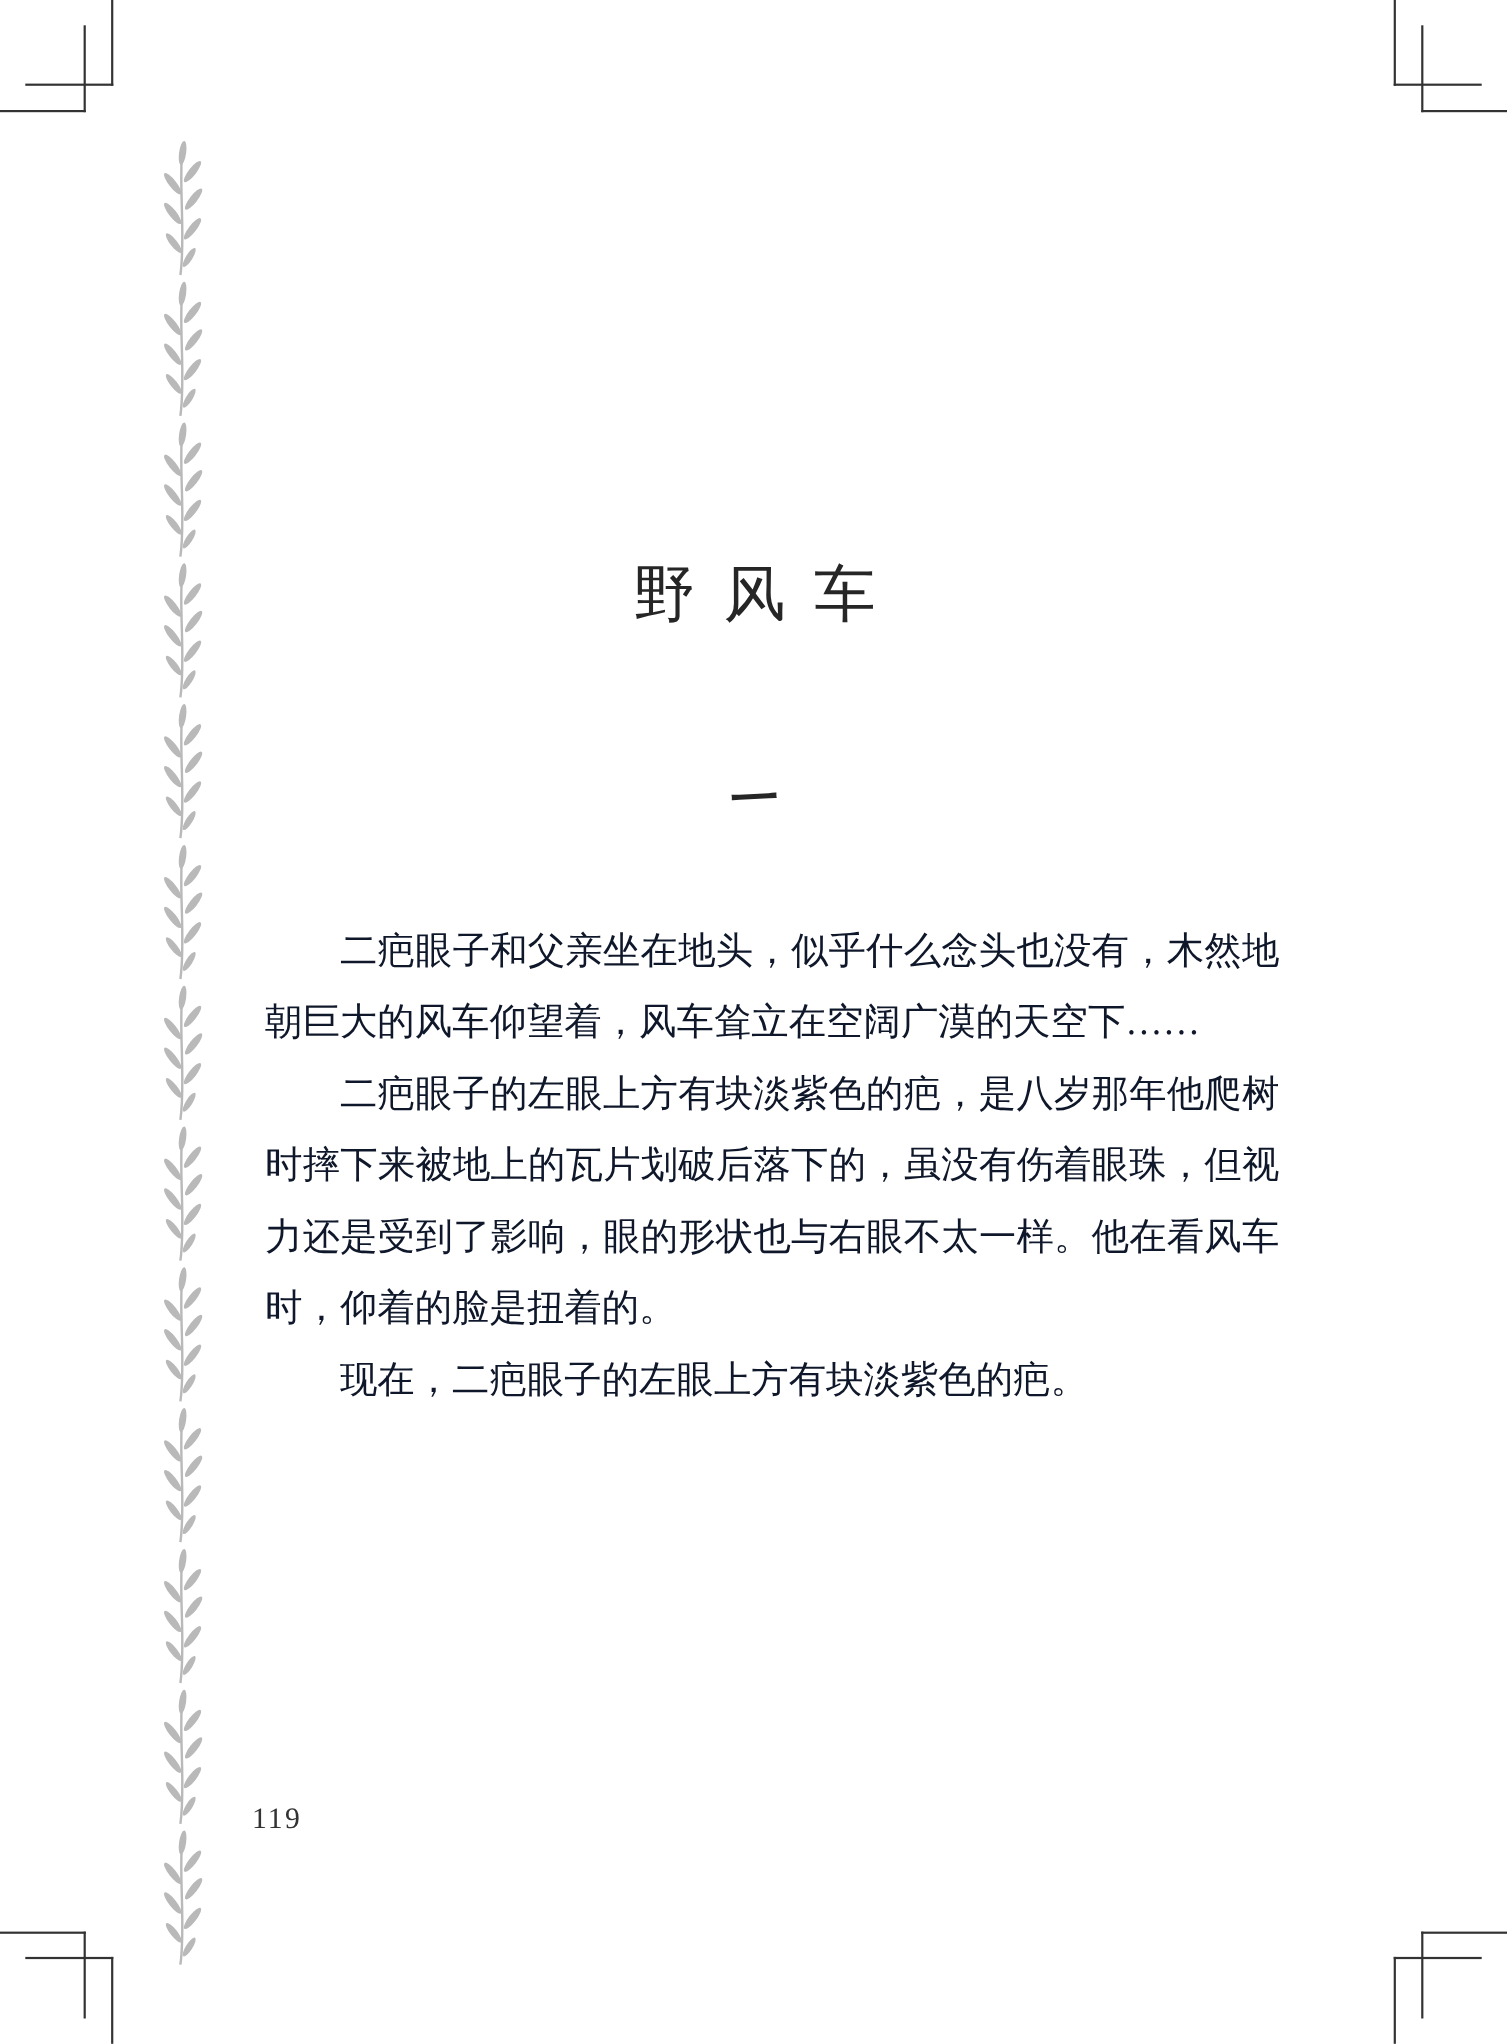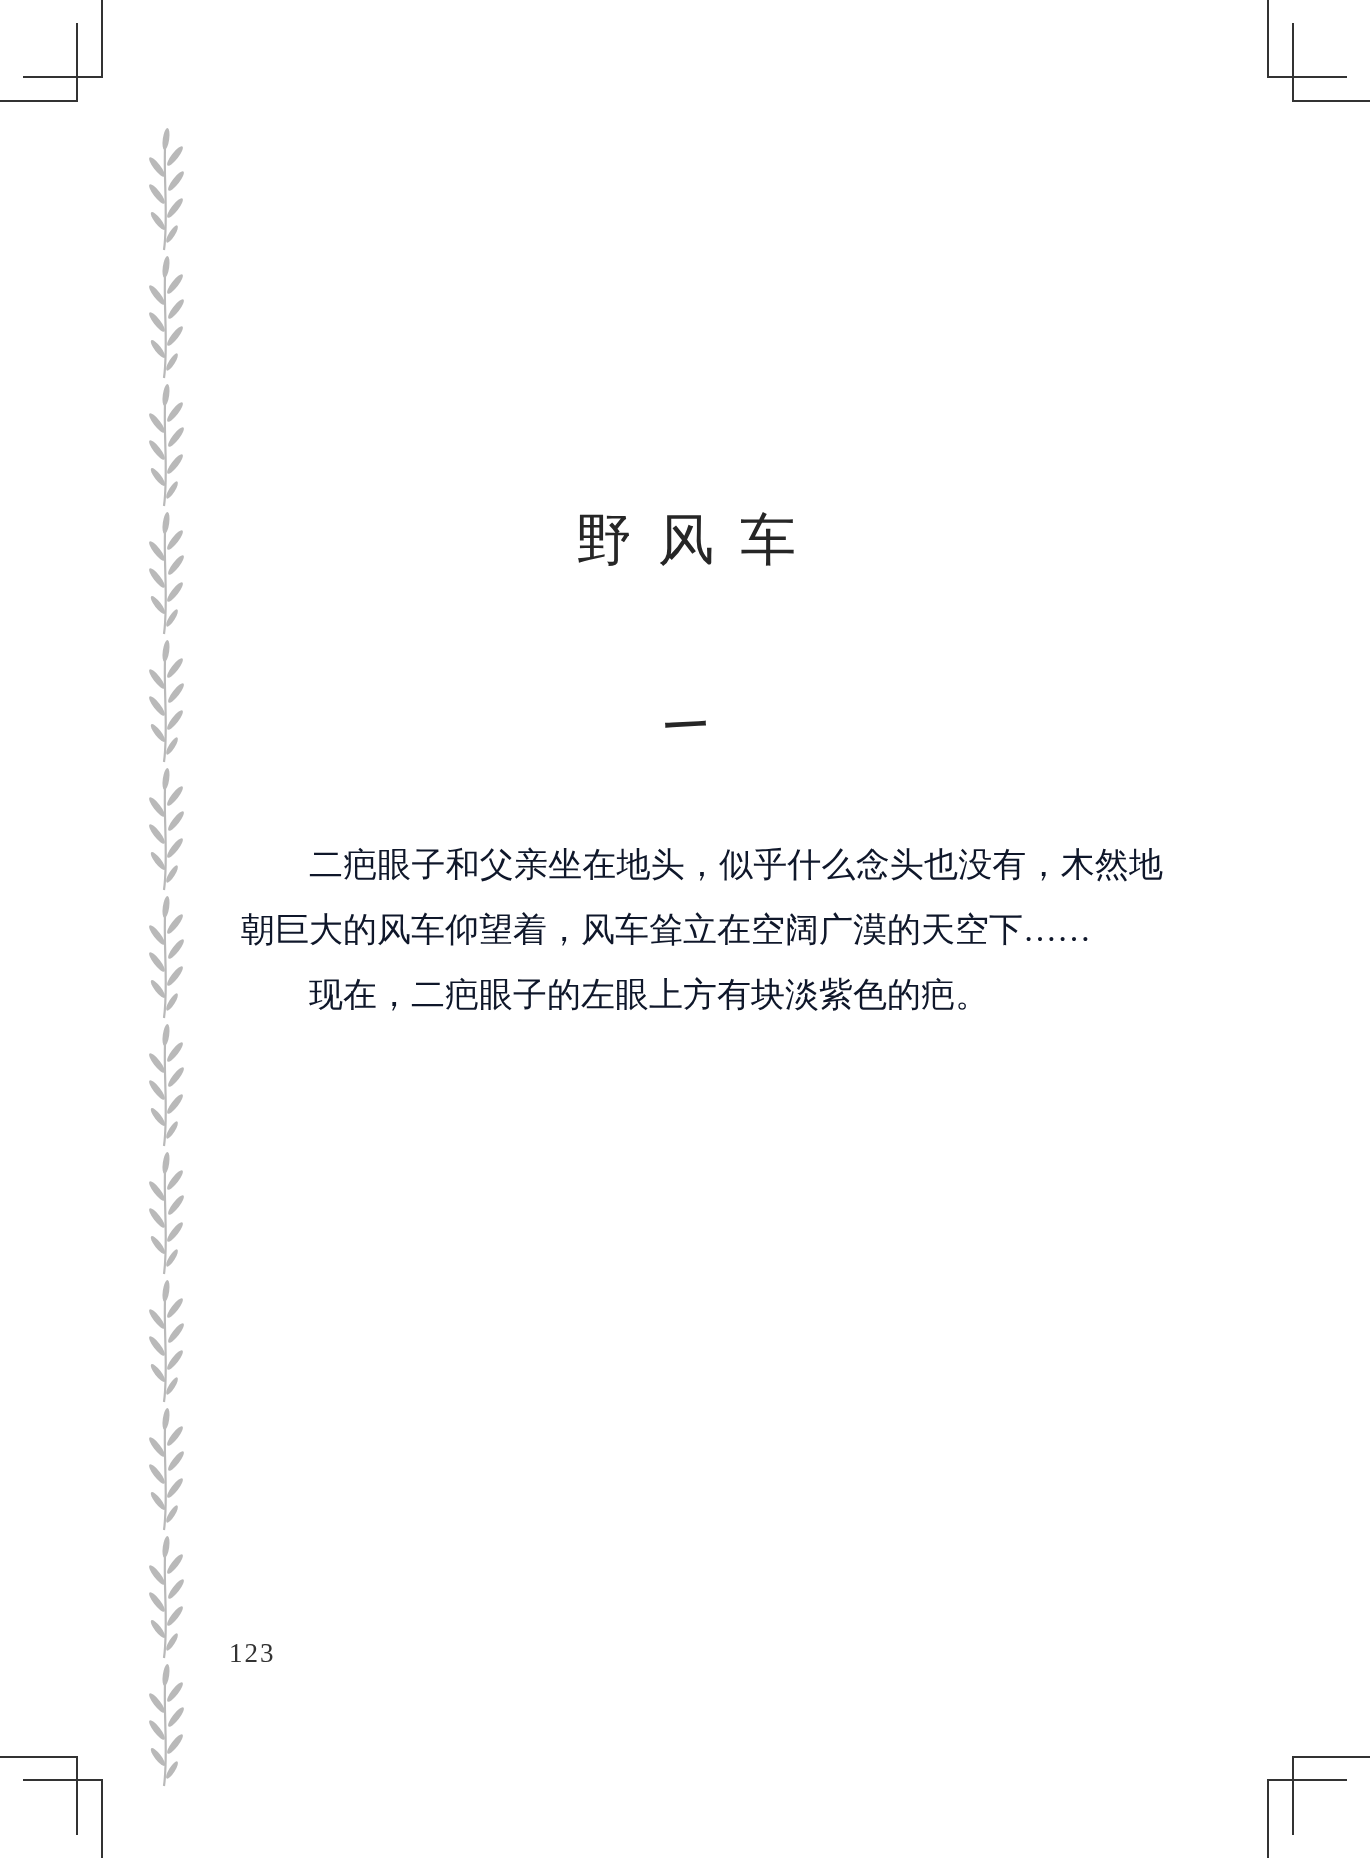--- a/index.html
+++ b/index.html
@@ -138,17 +138,18 @@
   <svg class="sprig">
       <use href="#sprig"></use>
     </svg>
 </div>
 
 <div class="content">
   <div class="chapter-title">野风车</div>
   <div class="section-marker">一</div>
   <div class="body-text">
     <p>二疤眼子和父亲坐在地头，似乎什么念头也没有，木然地朝巨大的风车仰望着，风车耸立在空阔广漠的天空下……</p>
+    <p>二疤眼子的左眼上方有块淡紫色的疤，是八岁那年他爬树时摔下来被地上的瓦片划破后落下的，虽没有伤着眼珠，但视力还是受到了影响，眼的形状也与右眼不太一样。他在看风车时，仰着的脸是扭着的。</p>
     <p>现在，二疤眼子的左眼上方有块淡紫色的疤。</p>
   </div>
 </div>
 
-<div class="page-number">123</div>
+<div class="page-number">119</div>
 
 </body></html>

